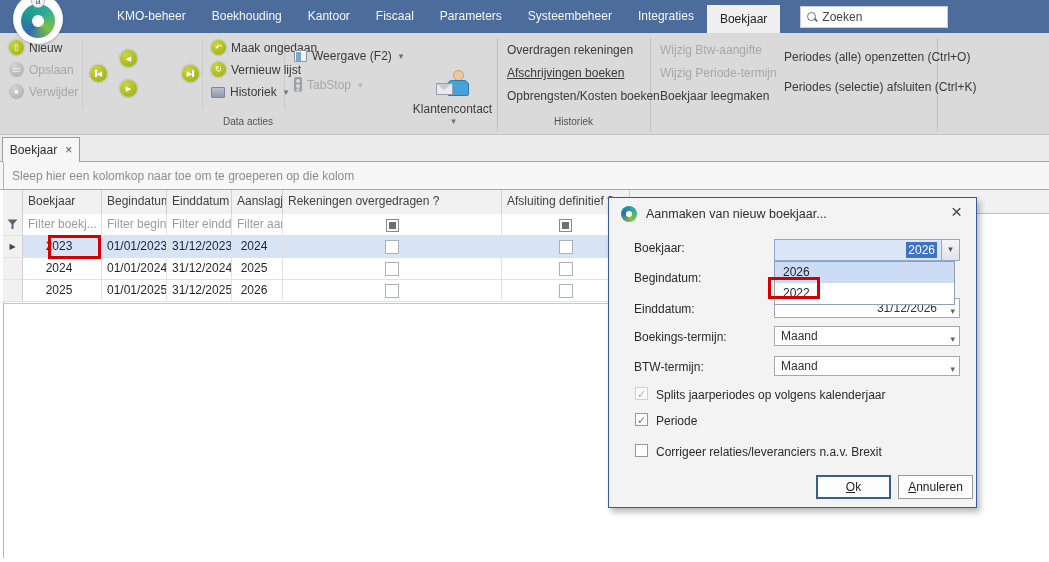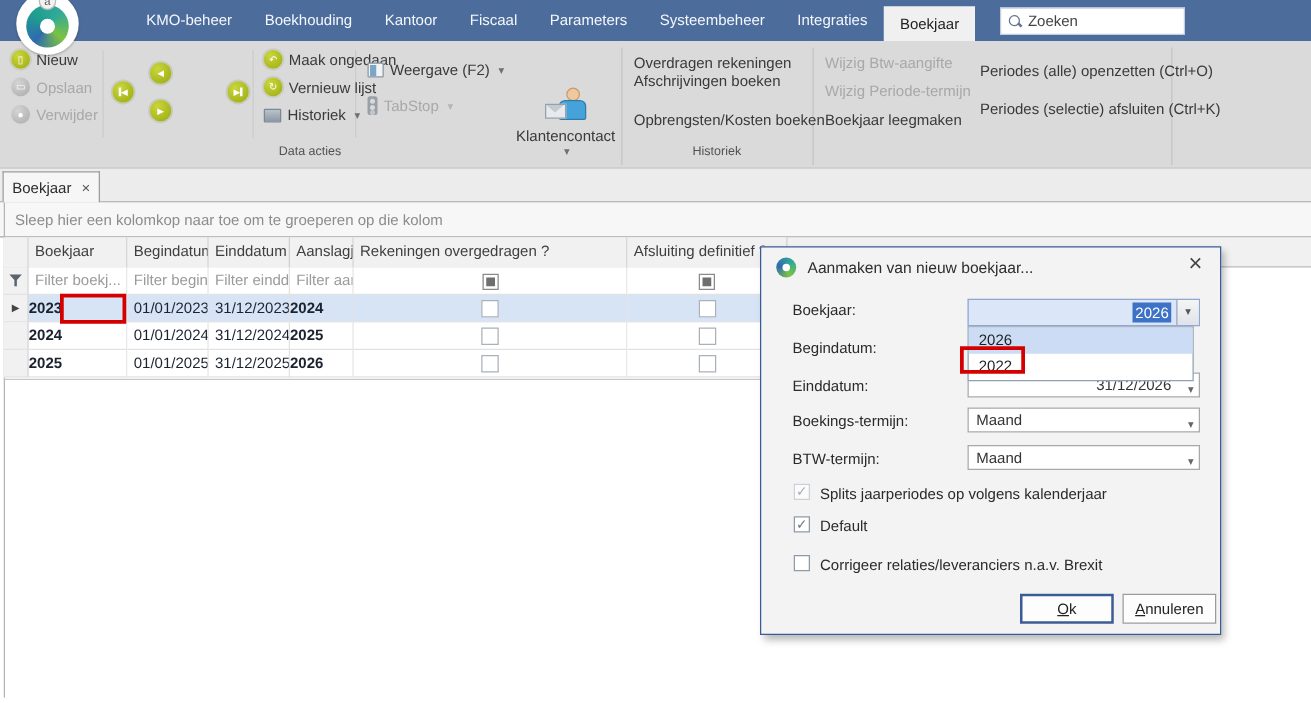--- a/index.html
+++ b/index.html
@@ -52,21 +52,21 @@
   .tabstrip { position:absolute; left:0; top:135px; width:1049px; height:27px; background:#ececec; border-bottom:1px solid #a6a6a6; }
   .doctab { position:absolute; left:2px; top:2px; width:78px; height:25px; background:#f6f6f6; border:1px solid #9c9c9c; border-bottom:none; display:flex; align-items:center; justify-content:center; gap:8px; color:#2c2c2c; }
   .doctab .x { color:#555; font-size:12px; cursor:pointer; }
   .groupby { position:absolute; left:0; top:162px; width:1049px; height:28px; background:#f7f7f7; border-bottom:1px solid #ababab; color:#8c8c8c; line-height:28px; padding-left:12px; }
   .panel-left { position:absolute; left:3px; top:162px; width:1px; height:396px; background:#b4b4b4; }
 
   
   .hrow { position:absolute; left:3px; top:190px; width:1046px; height:24px; background:#f1f1f1; border-bottom:1px solid #bdbdbd; }
   .hcell { position:absolute; top:190px; height:24px; background:#f1f1f1; border-right:1px solid #cfcfcf; color:#3f3f3f; line-height:23px; padding-left:5px; overflow:hidden; white-space:nowrap; }
   .cell { position:absolute; height:22px; background:#fff; border-right:1px solid #e2e2e2; border-bottom:1px solid #e2e2e2; line-height:21px; color:#1c2330; white-space:nowrap; overflow:hidden; }
-  .cell.num { text-align:left; padding-right:6px;font-weight:bold; }
+  .cell.num { text-align:center; padding-right:6px; }
   .cell.date { padding-left:5px; }
   .cell.sel { background:#d7e4f6; }
   .cell.filter { color:#9b9b9b; padding-left:5px; }
   .cbx { position:absolute; width:14px; height:14px; background:#fff; border:1px solid #a9b1b9; }
   .cbx.ind { width:13px; height:13px; border-color:#8a8a8a; }
   .cbx.ind::after { content:""; position:absolute; left:2px; top:2px; width:7px; height:7px; background:#6f6f6f; }
   .rowind { position:absolute; left:3px; width:20px; height:22px; background:#f1f1f1; border-right:1px solid #cfcfcf; border-bottom:1px solid #e2e2e2; text-align:center; font-size:8px; color:#444; line-height:22px; }
   .gridbottom { position:absolute; left:3px; top:303px; width:627px; height:1px; background:#c7c7c7; }
 
   
@@ -193,21 +193,21 @@
           <div class="kc-body"></div>
           <div class="kc-env"></div>
       </div>
       <div>Klantencontact</div>
       <div class="chev">▾</div>
     </div>
 
     <div class="rb" style="left:507px; top:10px;">
         <span>Overdragen rekeningen</span>
       </div>
-    <div class="rb" style="left:507px; top:25px;">
+    <div class="rb" style="left:507px; top:33px;text-decoration:underline;">
         <span>Afschrijvingen boeken</span>
       </div>
     <div class="rb" style="left:507px; top:56px;">
         <span>Opbrengsten/Kosten boeken</span>
       </div>
 
     <div class="rb disabled" style="left:660px; top:10px;">
         <span>Wijzig Btw-aangifte</span>
       </div>
     <div class="rb disabled" style="left:660px; top:33px;">
@@ -327,21 +327,21 @@
       <span class="arrow">▾</span>
     </div>
 
     <div class="dck dis" style="top:189px;">
         <span class="mk">✓</span>
       </div>
     <div class="dck-label" style="top:190px;">Splits jaarperiodes op volgens kalenderjaar</div>
     <div class="dck" style="top:215px;">
         <span class="mk">✓</span>
       </div>
-    <div class="dck-label" style="top:216px;">Default</div>
+    <div class="dck-label" style="top:216px;">Periode</div>
     <div class="dck" style="top:246px;"></div>
     <div class="dck-label" style="top:247px;">Corrigeer relaties/leveranciers n.a.v. Brexit</div>
 
     <div class="dbtn default" style="left:207px;"><span class="ul">O</span><span>k</span></div>
     <div class="dbtn" style="left:289px;"><span class="ul">A</span><span>nnuleren</span></div>
   </div>
 
   <div class="redbox" style="left:48px; top:235px; width:53px; height:24px;"></div>
   <div class="redbox" style="left:768px; top:277px; width:52px; height:22px;"></div>
 

